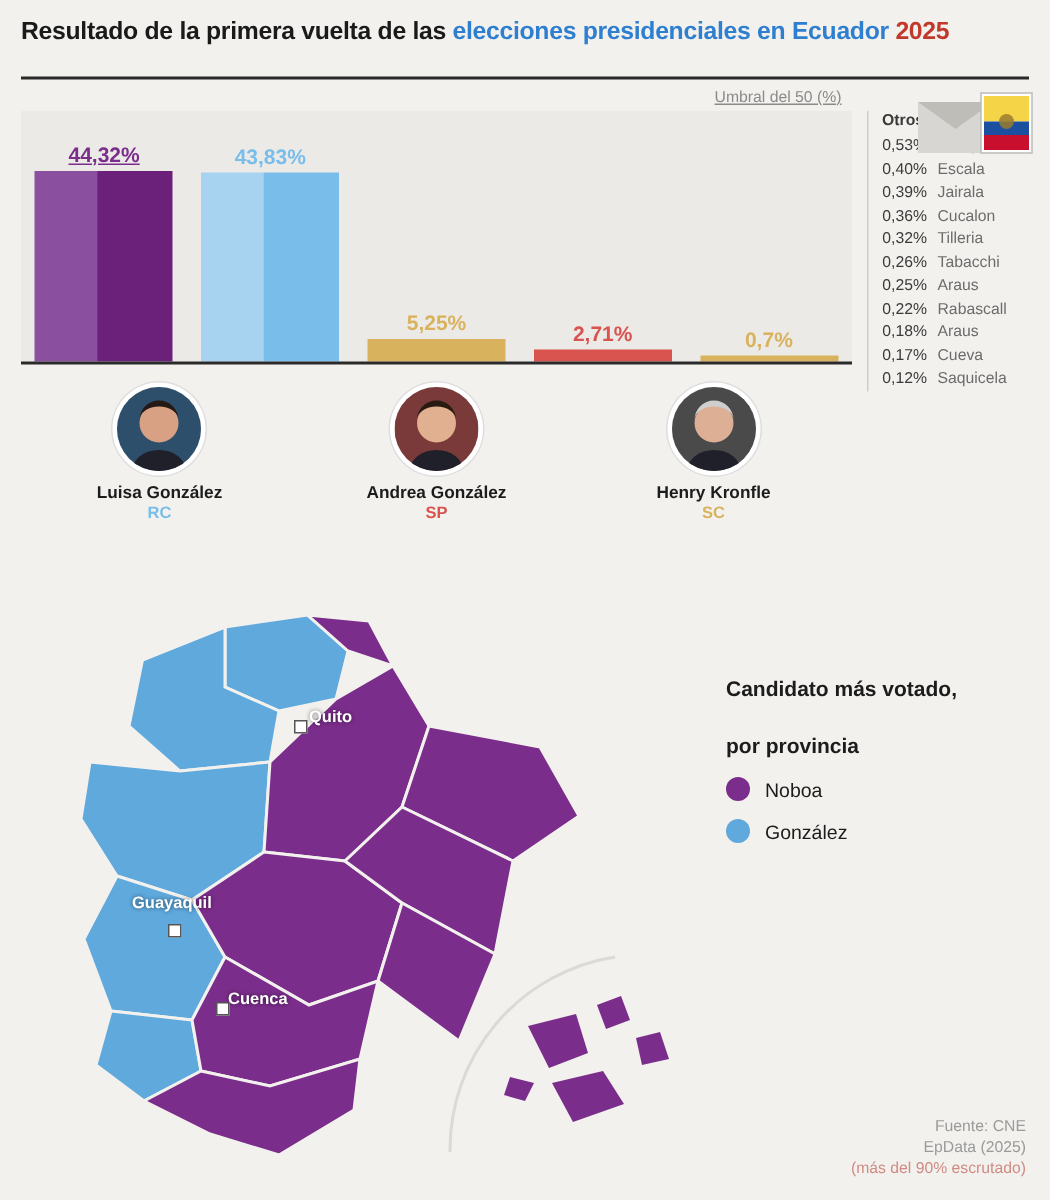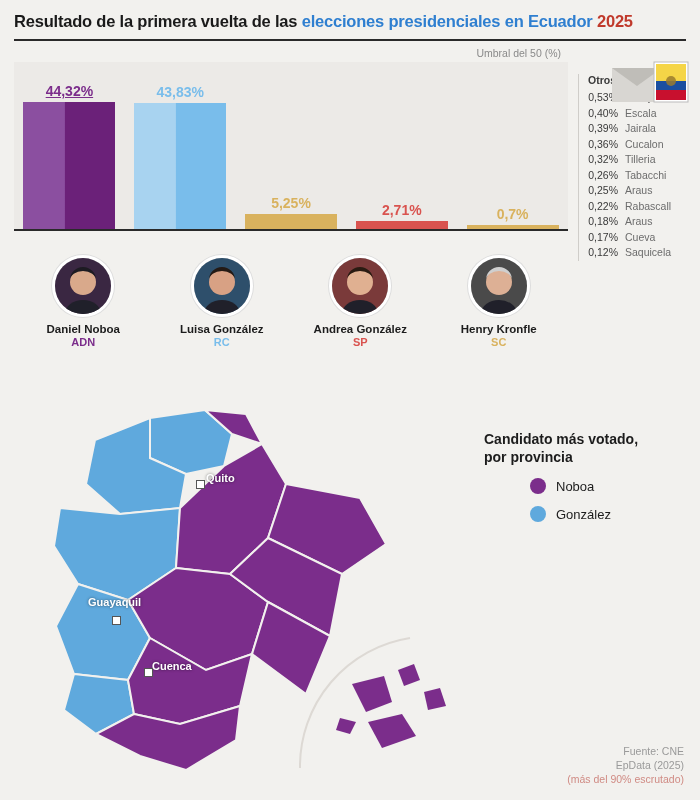--- a/index.html
+++ b/index.html
@@ -6,41 +6,41 @@
   body{
     width:700px;height:800px;
     background:#f2f1ee;
     font-family:"Liberation Sans", sans-serif;
     color:#222;
     overflow:hidden;
     position:relative;
   }
   
   .header{
-    padding:12px 14px 8px 14px;
+    padding:12px 14px 20px 14px;
     font-size:16.5px;
     font-weight:bold;
     letter-spacing:-0.2px;
     white-space:nowrap;
   }
   .h-dark{color:#1a1a1a;}
   .h-blue{color:#2f7fd0;}
   .h-red{color:#c0392b;}
   .rule{
     height:2px;background:#2a2a2a;margin:0 14px;
   }
   
   .chart-wrap{
     position:relative;
     margin:0 14px;
     height:200px;
   }
   .threshold-label{
     position:absolute;top:6px;right:125px;
-    font-size:10.5px;color:#8a8a8a;
+    font-size:10.5px;color:#8a8a8a;text-decoration:underline;
   }
   .threshold-line{
     position:absolute;left:0;right:118px;top:21px;
     border-top:1px dashed #b9b7b3;
   }
   .plot{
     position:absolute;left:0;right:118px;top:21px;bottom:12px;
     background:#eceaE7;
   }
   .bars{
@@ -90,22 +90,22 @@
   }
   .cand-name{font-size:11.5px;font-weight:bold;margin-top:6px;color:#1c1c1c;}
   .cand-party{font-size:11px;font-weight:bold;margin-top:1px;}
   
   .map-area{
     position:absolute;left:0;top:388px;width:470px;height:400px;
   }
   .legend{
     position:absolute;left:484px;top:430px;width:200px;
   }
-  .legend-title{font-size:14px;font-weight:bold;color:#1c1c1c;line-height:18px;}
-  .legend-row{display:flex;align-items:center;margin-top:12px;margin-left:46px;}
+  .legend-title{font-size:14px;font-weight:bold;color:#1c1c1c;line-height:18px;margin-top:20px;}
+  .legend-row{display:flex;align-items:center;margin-top:12px;}
   .legend-dot{width:16px;height:16px;border-radius:50%;margin-right:10px;}
   .legend-label{font-size:13px;color:#1c1c1c;}
   .source{
     position:absolute;right:16px;bottom:14px;text-align:right;
     font-size:10.5px;color:#9a9a9a;line-height:14px;
   }
   .source .scrut{color:#d08b84;}
   .city-label{
     position:absolute;font-size:11px;font-weight:bold;color:#fff;
     text-shadow:0 0 3px rgba(0,0,0,.55);
@@ -205,30 +205,20 @@
   <path d="M2 10 L52 10 L52 44 L2 44 Z" fill="#d8d6d2"></path>
   <path d="M2 10 L27 28 L52 10 Z" fill="#bfbdb8"></path>
   <rect x="44" y="4" width="34" height="40" fill="#fff" stroke="#bbb"></rect>
   <rect x="46" y="6" width="30" height="17" fill="#f5d547"></rect>
   <rect x="46" y="23" width="30" height="9" fill="#1b4fa0"></rect>
   <rect x="46" y="32" width="30" height="10" fill="#c8102e"></rect>
   <circle cx="61" cy="23" r="5" fill="#9a7b2e" opacity=".85"></circle>
 </svg>
 
 <div class="cands" id="cands">
-    <div class="cand">
-      <div class="photo"><svg viewBox="0 0 56 56" width="56" height="56">
-          <rect width="56" height="56" fill="#3a2742"></rect>
-          <circle cx="28" cy="24" r="13" fill="#d9a98b"></circle>
-          <path d="M15 22 a13 13 0 0 1 26 0 a13 9 0 0 0 -26 0 Z" fill="#1d1b22"></path>
-          <path d="M10 56 a18 14 0 0 1 36 0 Z" fill="#20202a"></path>
-        </svg></div>
-      <div class="cand-name">Daniel Noboa</div>
-      <div class="cand-party" style="color:#7b2d8b">ADN</div>
-    </div>
     <div class="cand">
       <div class="photo"><svg viewBox="0 0 56 56" width="56" height="56">
           <rect width="56" height="56" fill="#2e4f6b"></rect>
           <circle cx="28" cy="24" r="13" fill="#d8a184"></circle>
           <path d="M15 22 a13 13 0 0 1 26 0 a13 9 0 0 0 -26 0 Z" fill="#241a15"></path>
           <path d="M10 56 a18 14 0 0 1 36 0 Z" fill="#20202a"></path>
         </svg></div>
       <div class="cand-name">Luisa González</div>
       <div class="cand-party" style="color:#79bdeb">RC</div>
     </div>

